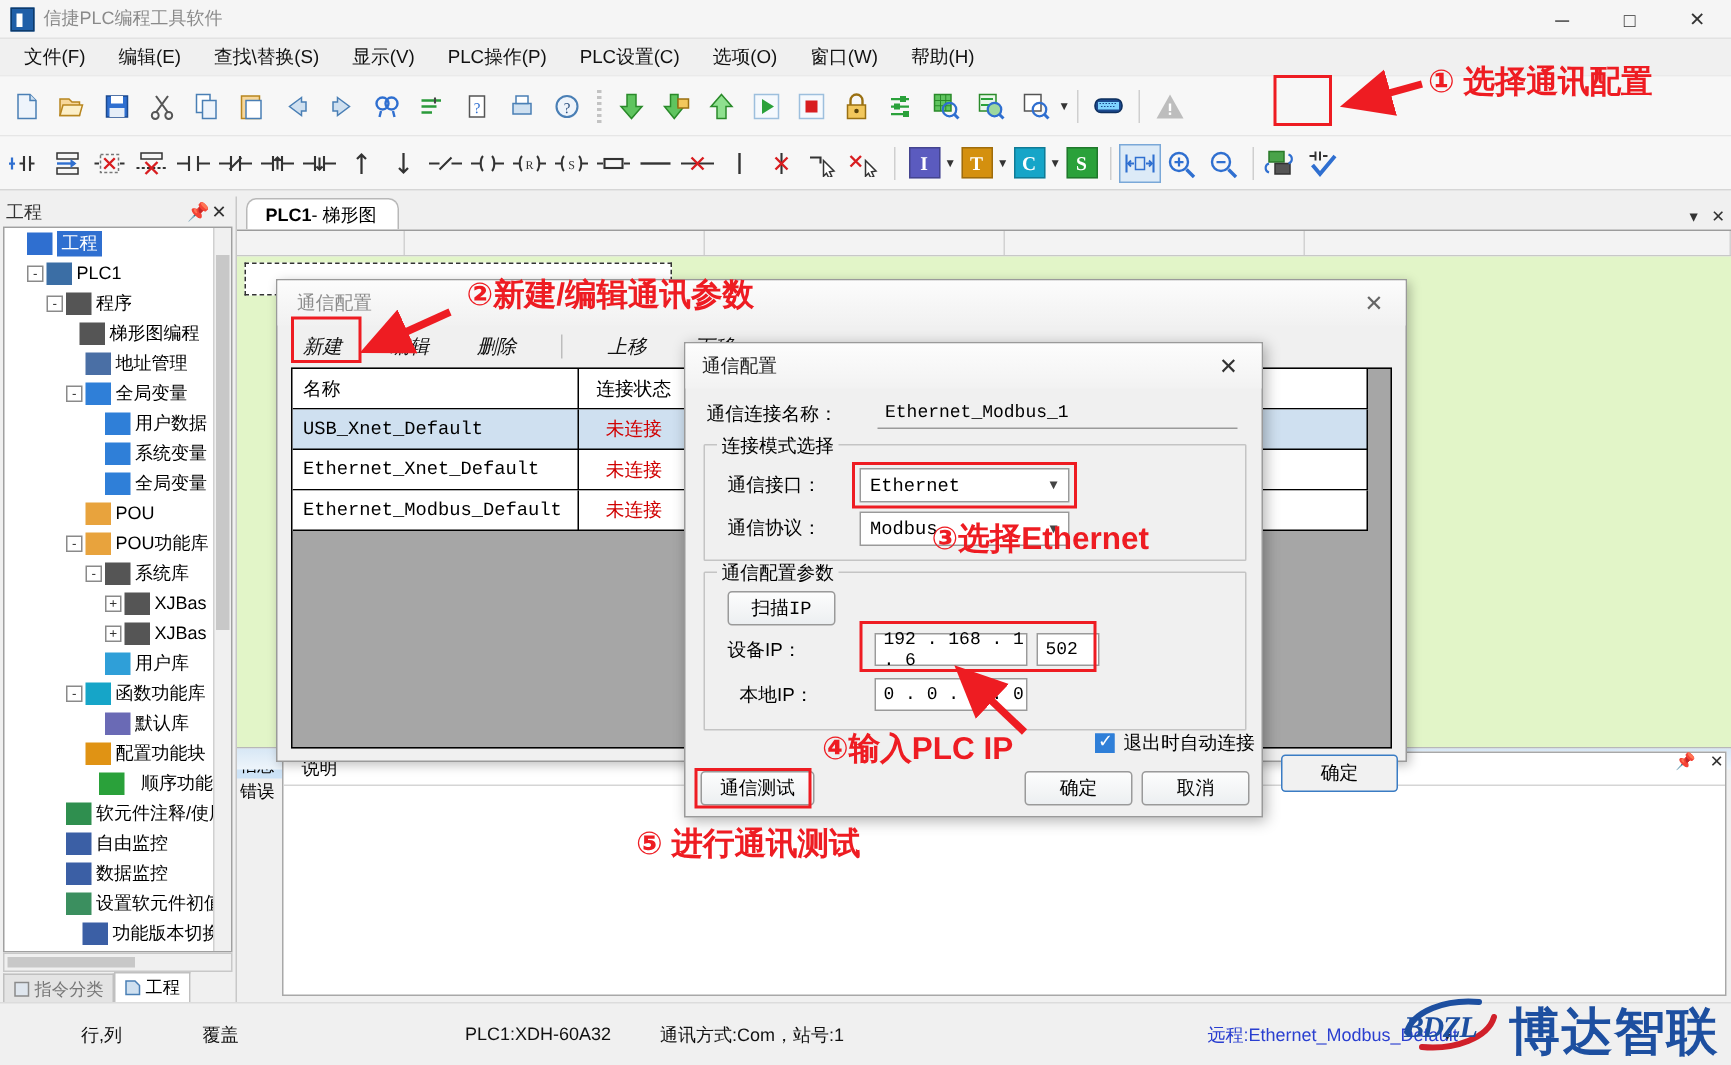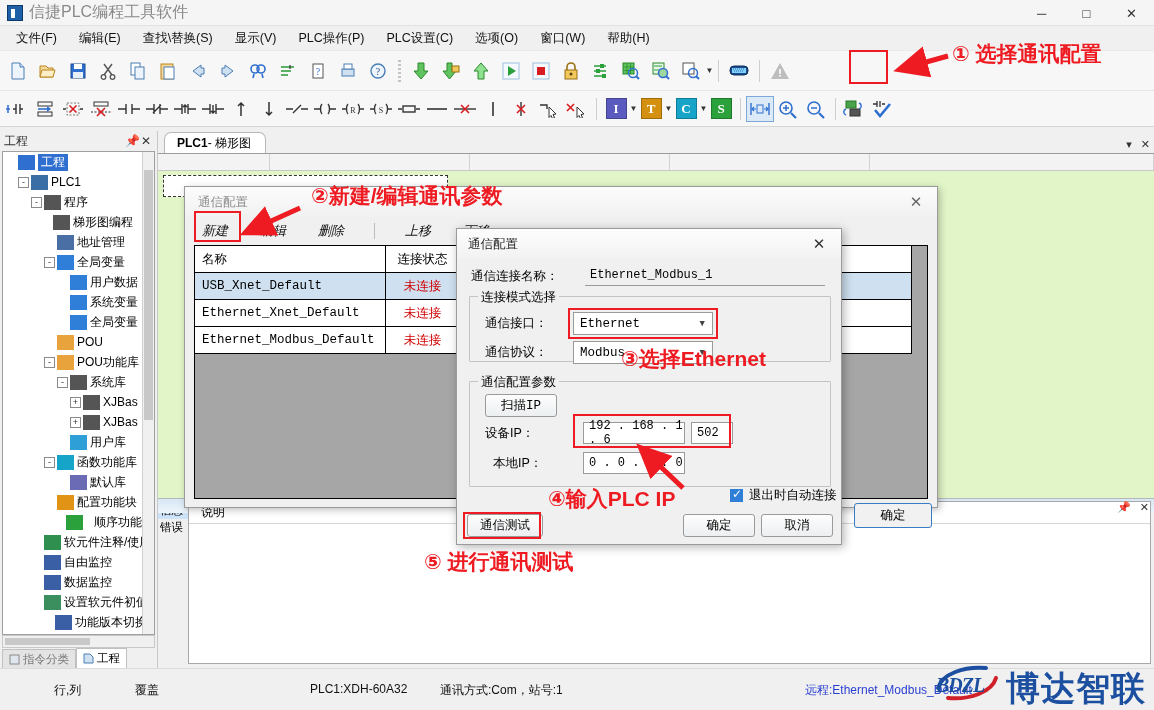--- a/index.html
+++ b/index.html
@@ -11,21 +11,21 @@
     background:#f0f0f0; overflow:hidden; position:relative;
   }
   .mono { font-family:"Liberation Mono","DejaVu Sans Mono",monospace; }
 
   
   #titlebar{ height:26px; background:#f5f5f5; display:flex; align-items:center;
              border-bottom:1px solid #e2e2e2; position:relative; }
   #app-icon{ width:16px;height:16px;margin:0 6px 0 7px;background:#1f5fa8;
              border:1px solid #0d3a6b; position:relative; flex:none;}
   #app-icon:after{content:"";position:absolute;left:3px;top:3px;width:4px;height:9px;background:#fff;}
-  #app-title{ font-size:16px;color:#8a8a8a; }
+  #app-title{ font-size:12px;color:#8a8a8a; }
   .wbtns{ position:absolute; right:0; top:0; height:26px; display:flex; }
   .wbtn{ width:45px;height:26px;display:flex;align-items:center;justify-content:center;
          color:#333;font-size:13px; }
 
   
   #menubar{ height:25px; background:#f0f0f0; display:flex; align-items:center;
             padding-left:5px; border-bottom:1px solid #eaeaea;}
   .menu-item{ padding:4px 11px; font-size:12.5px; color:#111; }
 
   
@@ -845,21 +845,21 @@
   <div class="tb">
     <div class="t">通信配置</div>
     <div class="x">✕</div>
   </div>
 
   <div class="frow" style="left:14px; top:39px;">
     <span class="flabel">通信连接名称：</span>
   </div>
   <div class="finput" style="position:absolute; left:128px; top:36px; width:240px; border-top:none;border-left:none;border-right:none;background:#f0f0f0;">Ethernet_Modbus_1</div>
 
-  <div class="fgroup" style="left:12px; top:67px; width:362px; height:66px;">
+  <div class="fgroup" style="left:12px; top:67px; width:362px; height:78px;">
     <span class="gt">连接模式选择</span>
   </div>
   <div class="frow" style="left:28px; top:86px;">
     <span class="flabel">通信接口：</span>
   </div>
   <div class="fcombo" style="position:absolute; left:116px; top:83px; width:140px;">
     <span>Ethernet</span>
     <span class="arr">▼</span>
   </div>
   <div class="frow" style="left:28px; top:115px;">

